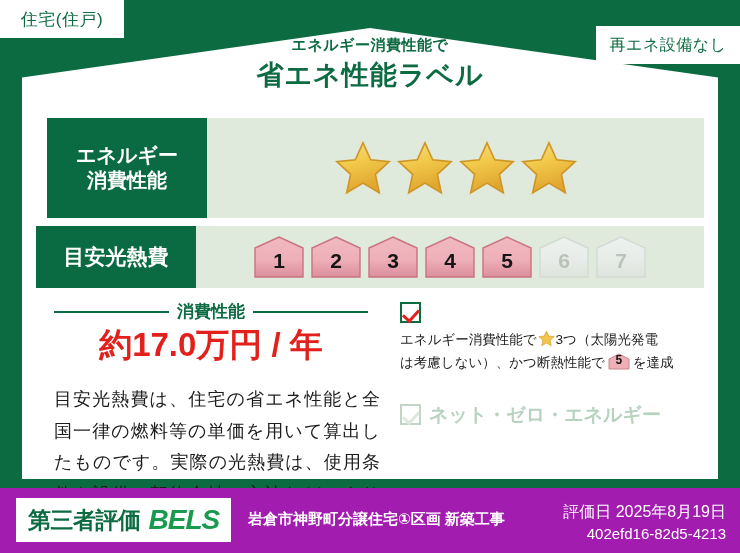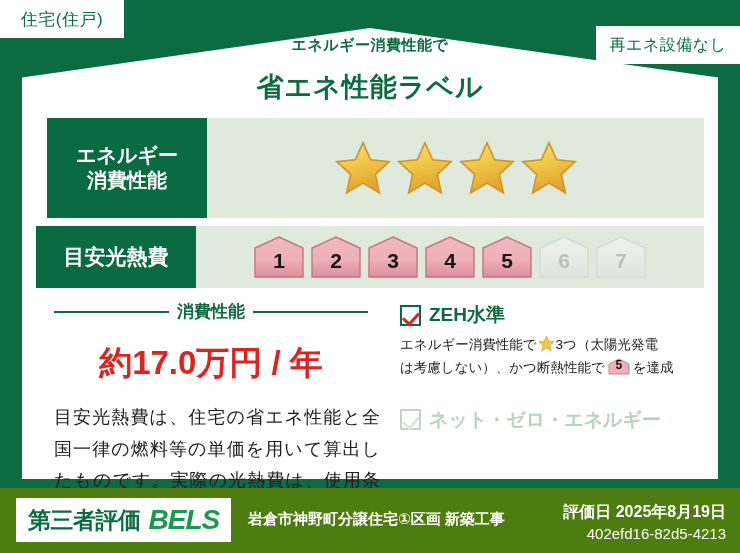--- a/index.html
+++ b/index.html
@@ -48,21 +48,21 @@
     color: #0d6b42;
     font-size: 15px;
     font-weight: bold;
     letter-spacing: 0.5px;
   }
   #roof-main {
     color: #0d6b42;
     font-size: 27px;
     font-weight: bold;
     letter-spacing: 1px;
-    margin-top: 14px;
+    margin-top: 2px;
   }
 
   
   #body-panel {
     position: absolute;
     left: 22px; top: 104px;
     width: 696px; height: 375px;
     background: #ffffff;
     z-index: 2;
   }
@@ -134,21 +134,21 @@
     display: flex; align-items: center; gap: 8px;
     padding: 0 18px; margin-top: 4px;
   }
   #cost-head .rule { flex: 1; height: 2px; background: #0d6b42; }
   #cost-head-text { color: #0d6b42; font-size: 17px; font-weight: bold; white-space: nowrap; }
   #cost-value {
     color: #e2211c;
     font-size: 33px;
     font-weight: bold;
     text-align: center;
-    margin-top: 18px;
+    margin-top: 0;
     letter-spacing: 0px;
   }
   #cost-note {
     margin-top: 16px;
     padding: 0 6px 0 18px;
     color: #1c1c1c;
     font-size: 18px;
     line-height: 1.75;
     text-align: justify;
   }
@@ -202,21 +202,21 @@
     text-align: center; font-size: 12px; font-weight: bold; color: #151515;
   }
   #nze-line { display: flex; align-items: center; gap: 8px; margin-top: 27px; }
   #nze-title { color: #b7d3bf; font-size: 19px; font-weight: bold; }
 
   
   #footer {
     position: absolute;
     left: 0; bottom: 0;
     width: 740px; height: 65px;
-    background: #4d7c0f;
+    background: #a21caf;
     z-index: 4;
   }
   #bels-chip {
     position: absolute;
     left: 16px; top: 10px;
     background: #ffffff;
     height: 44px;
     padding: 0 12px;
     display: flex; align-items: center; gap: 8px;
   }
@@ -224,21 +224,21 @@
   #bels-en { color: #1a9a4e; font-size: 28px; font-weight: bold; font-style: italic; letter-spacing: -1px; }
   #bldg-name {
     position: absolute;
     left: 248px; top: 22px;
     color: #ffffff; font-size: 15px; font-weight: bold;
     white-space: nowrap;
   }
   #eval-date {
     position: absolute;
     right: 14px; top: 14px;
-    color: #ffffff; font-size: 16px; font-weight: bold;
+    color: #ffffff; font-size: 16px; font-weight: normal;
     text-align: right; white-space: nowrap;
   }
   #eval-id {
     position: absolute;
     right: 14px; top: 37px;
     color: #ffffff; font-size: 15px;
     text-align: right; white-space: nowrap;
   }
 </style>
 </head>
@@ -421,21 +421,20 @@
           <span id="cost-head-text">消費性能</span>
           <span class="rule"></span>
         </div>
         <div id="cost-value">約17.0万円 / 年</div>
         <div id="cost-note">目安光熱費は、住宅の省エネ性能と全国一律の燃料等の単価を用いて算出したものです。実際の光熱費は、使用条件や設備、契約会社・方法などにより異なります。</div>
       </div>
 
       <div id="lower-right">
         <div class="zeh-title-line">
           <span class="chk checked"></span>
-          <span id="zeh-title">ZEH水準</span>
         </div>
         <div id="zeh-desc">
           <span>エネルギー消費性能で</span><svg class="inline-star" width="17" height="17" viewBox="0 0 24 24">
               <polygon points="12,1.5 15.2,8.6 22.8,9.4 17.1,14.6 18.7,22.2 12,18.3 5.3,22.2 6.9,14.6 1.2,9.4 8.8,8.6" fill="#f3c44a" stroke="#d8a12f" stroke-width="1"></polygon>
             </svg><span>3つ（太陽光発電</span><br><span>は考慮しない）、かつ断熱性能で</span><span class="inline-five"><svg width="22" height="17" viewBox="0 0 22 17">
                 <polygon points="11,1 21,6 21,16 1,16 1,6" fill="#eeafb6" stroke="#c9848d" stroke-width="1"></polygon>
               </svg><span>5</span></span><span>を達成</span>
         </div>
         <div id="nze-line">
           <span class="chk muted"></span>

